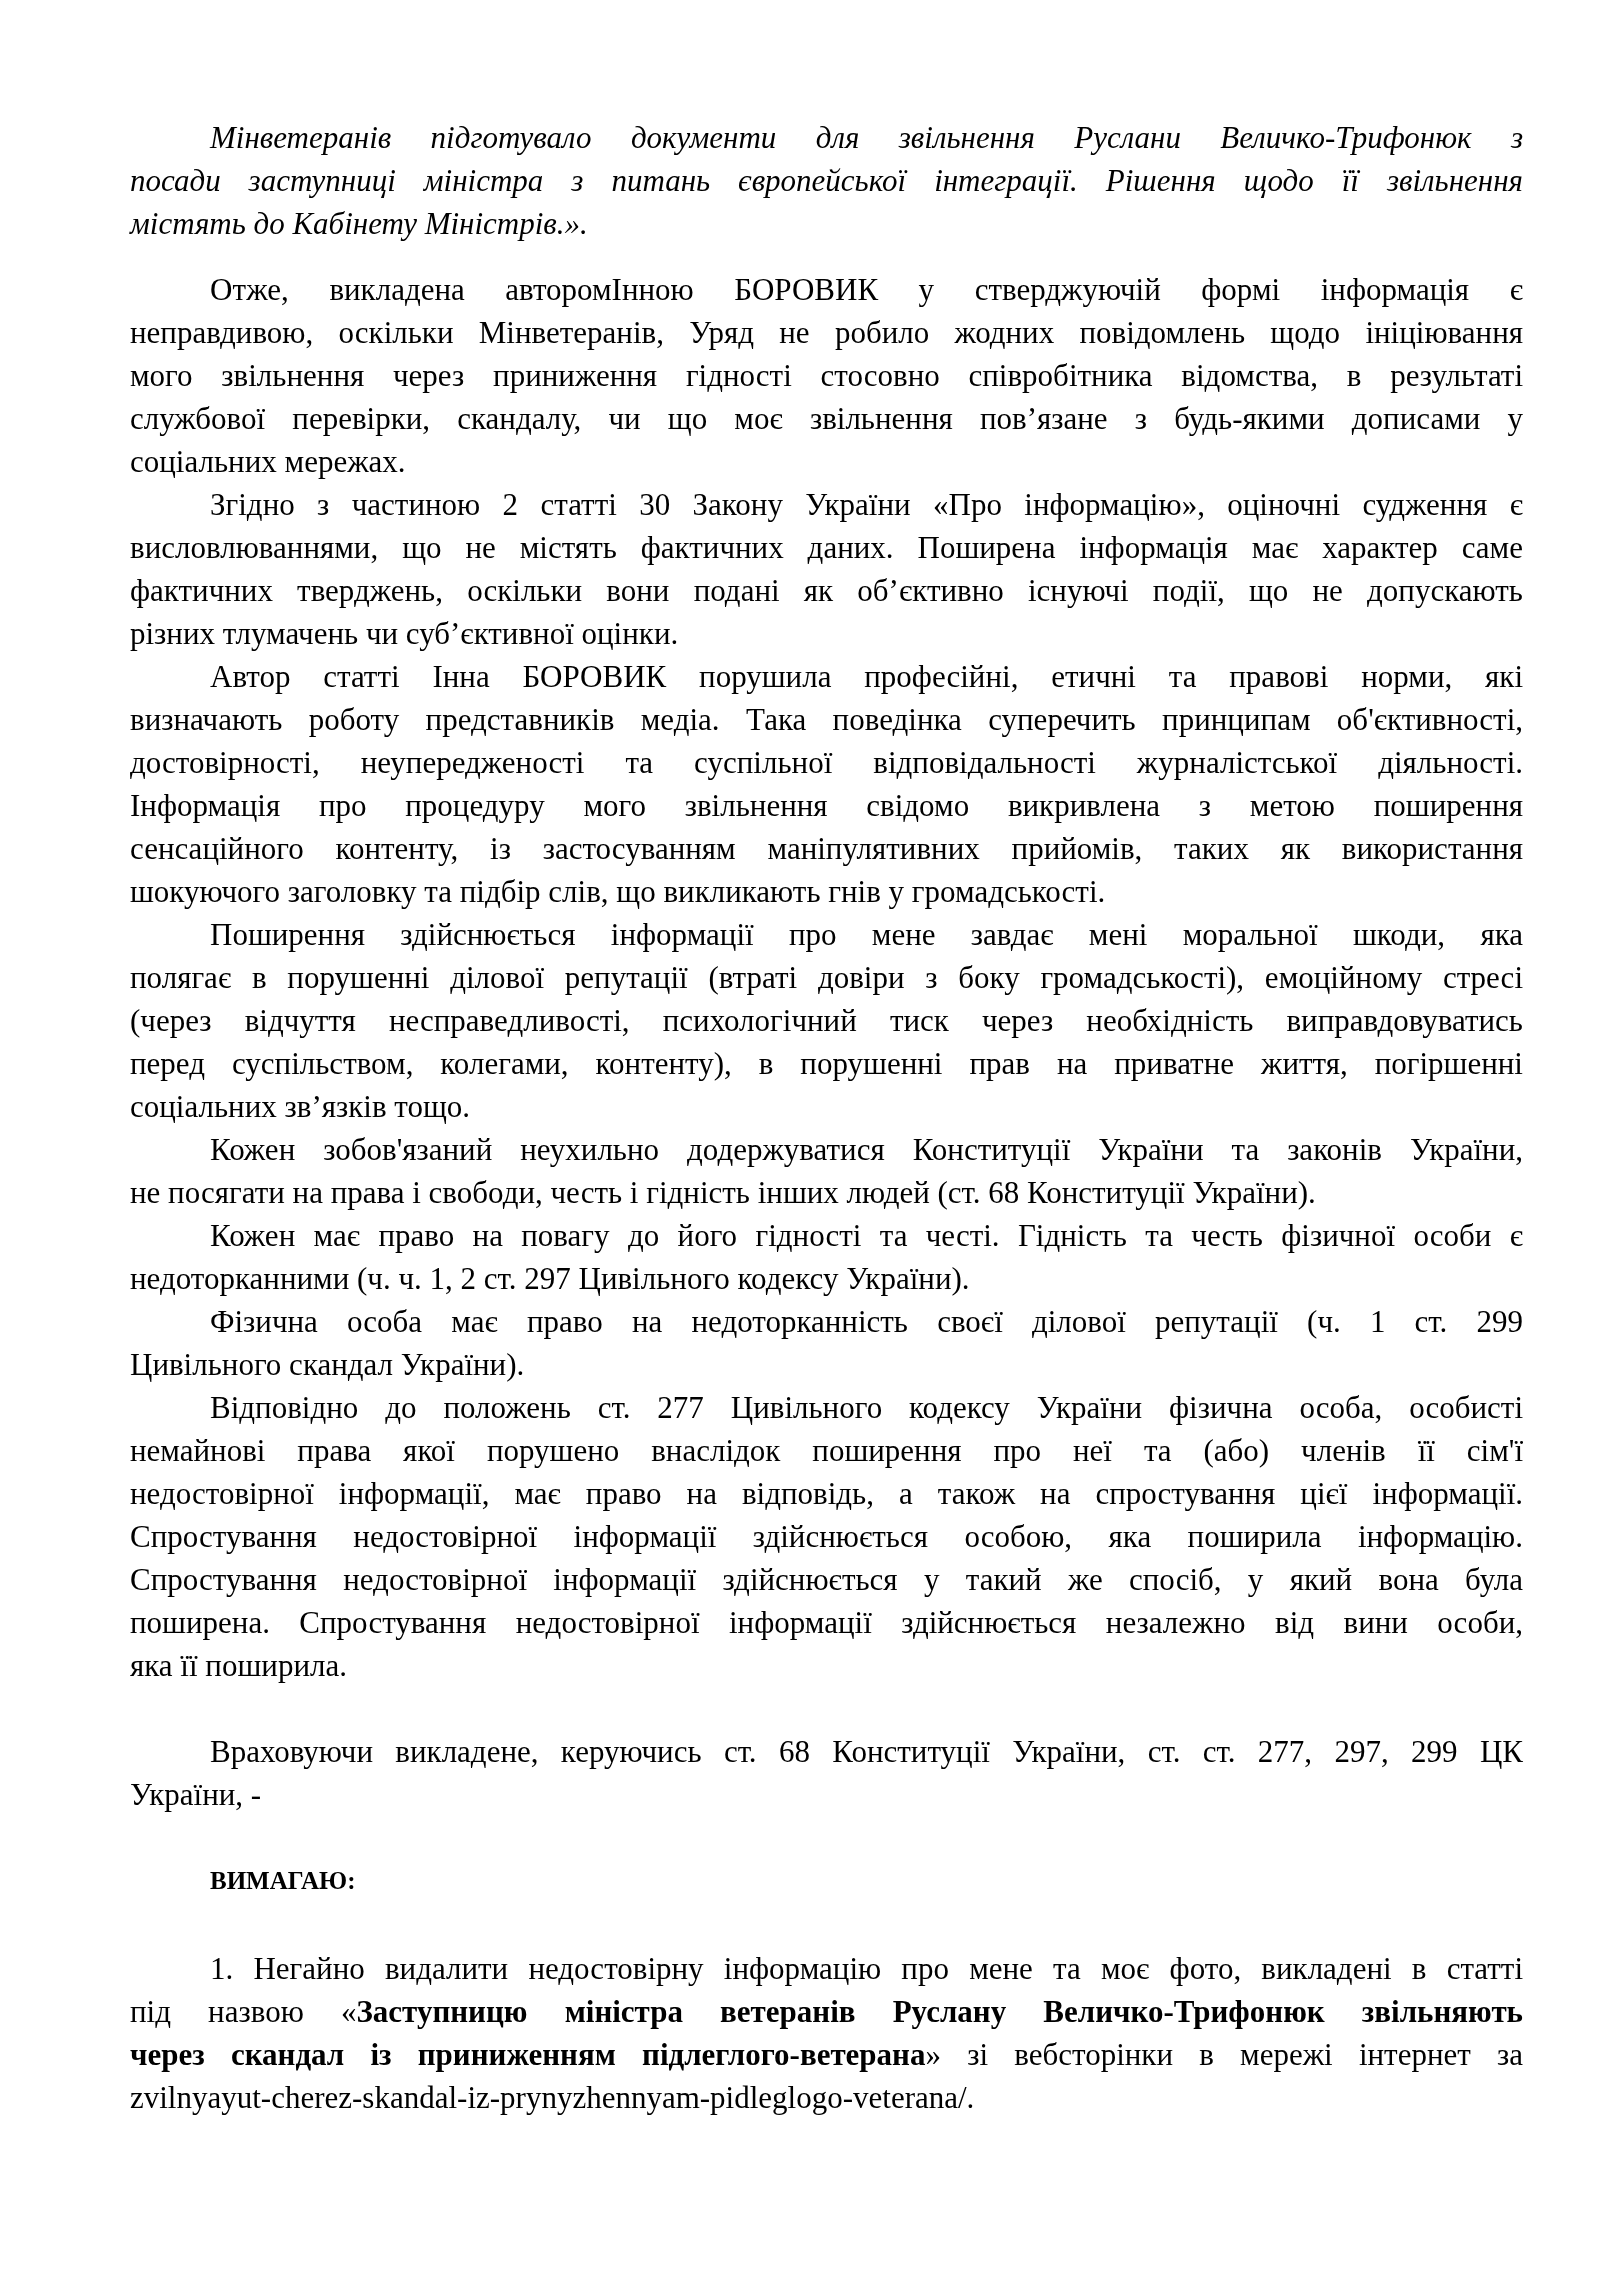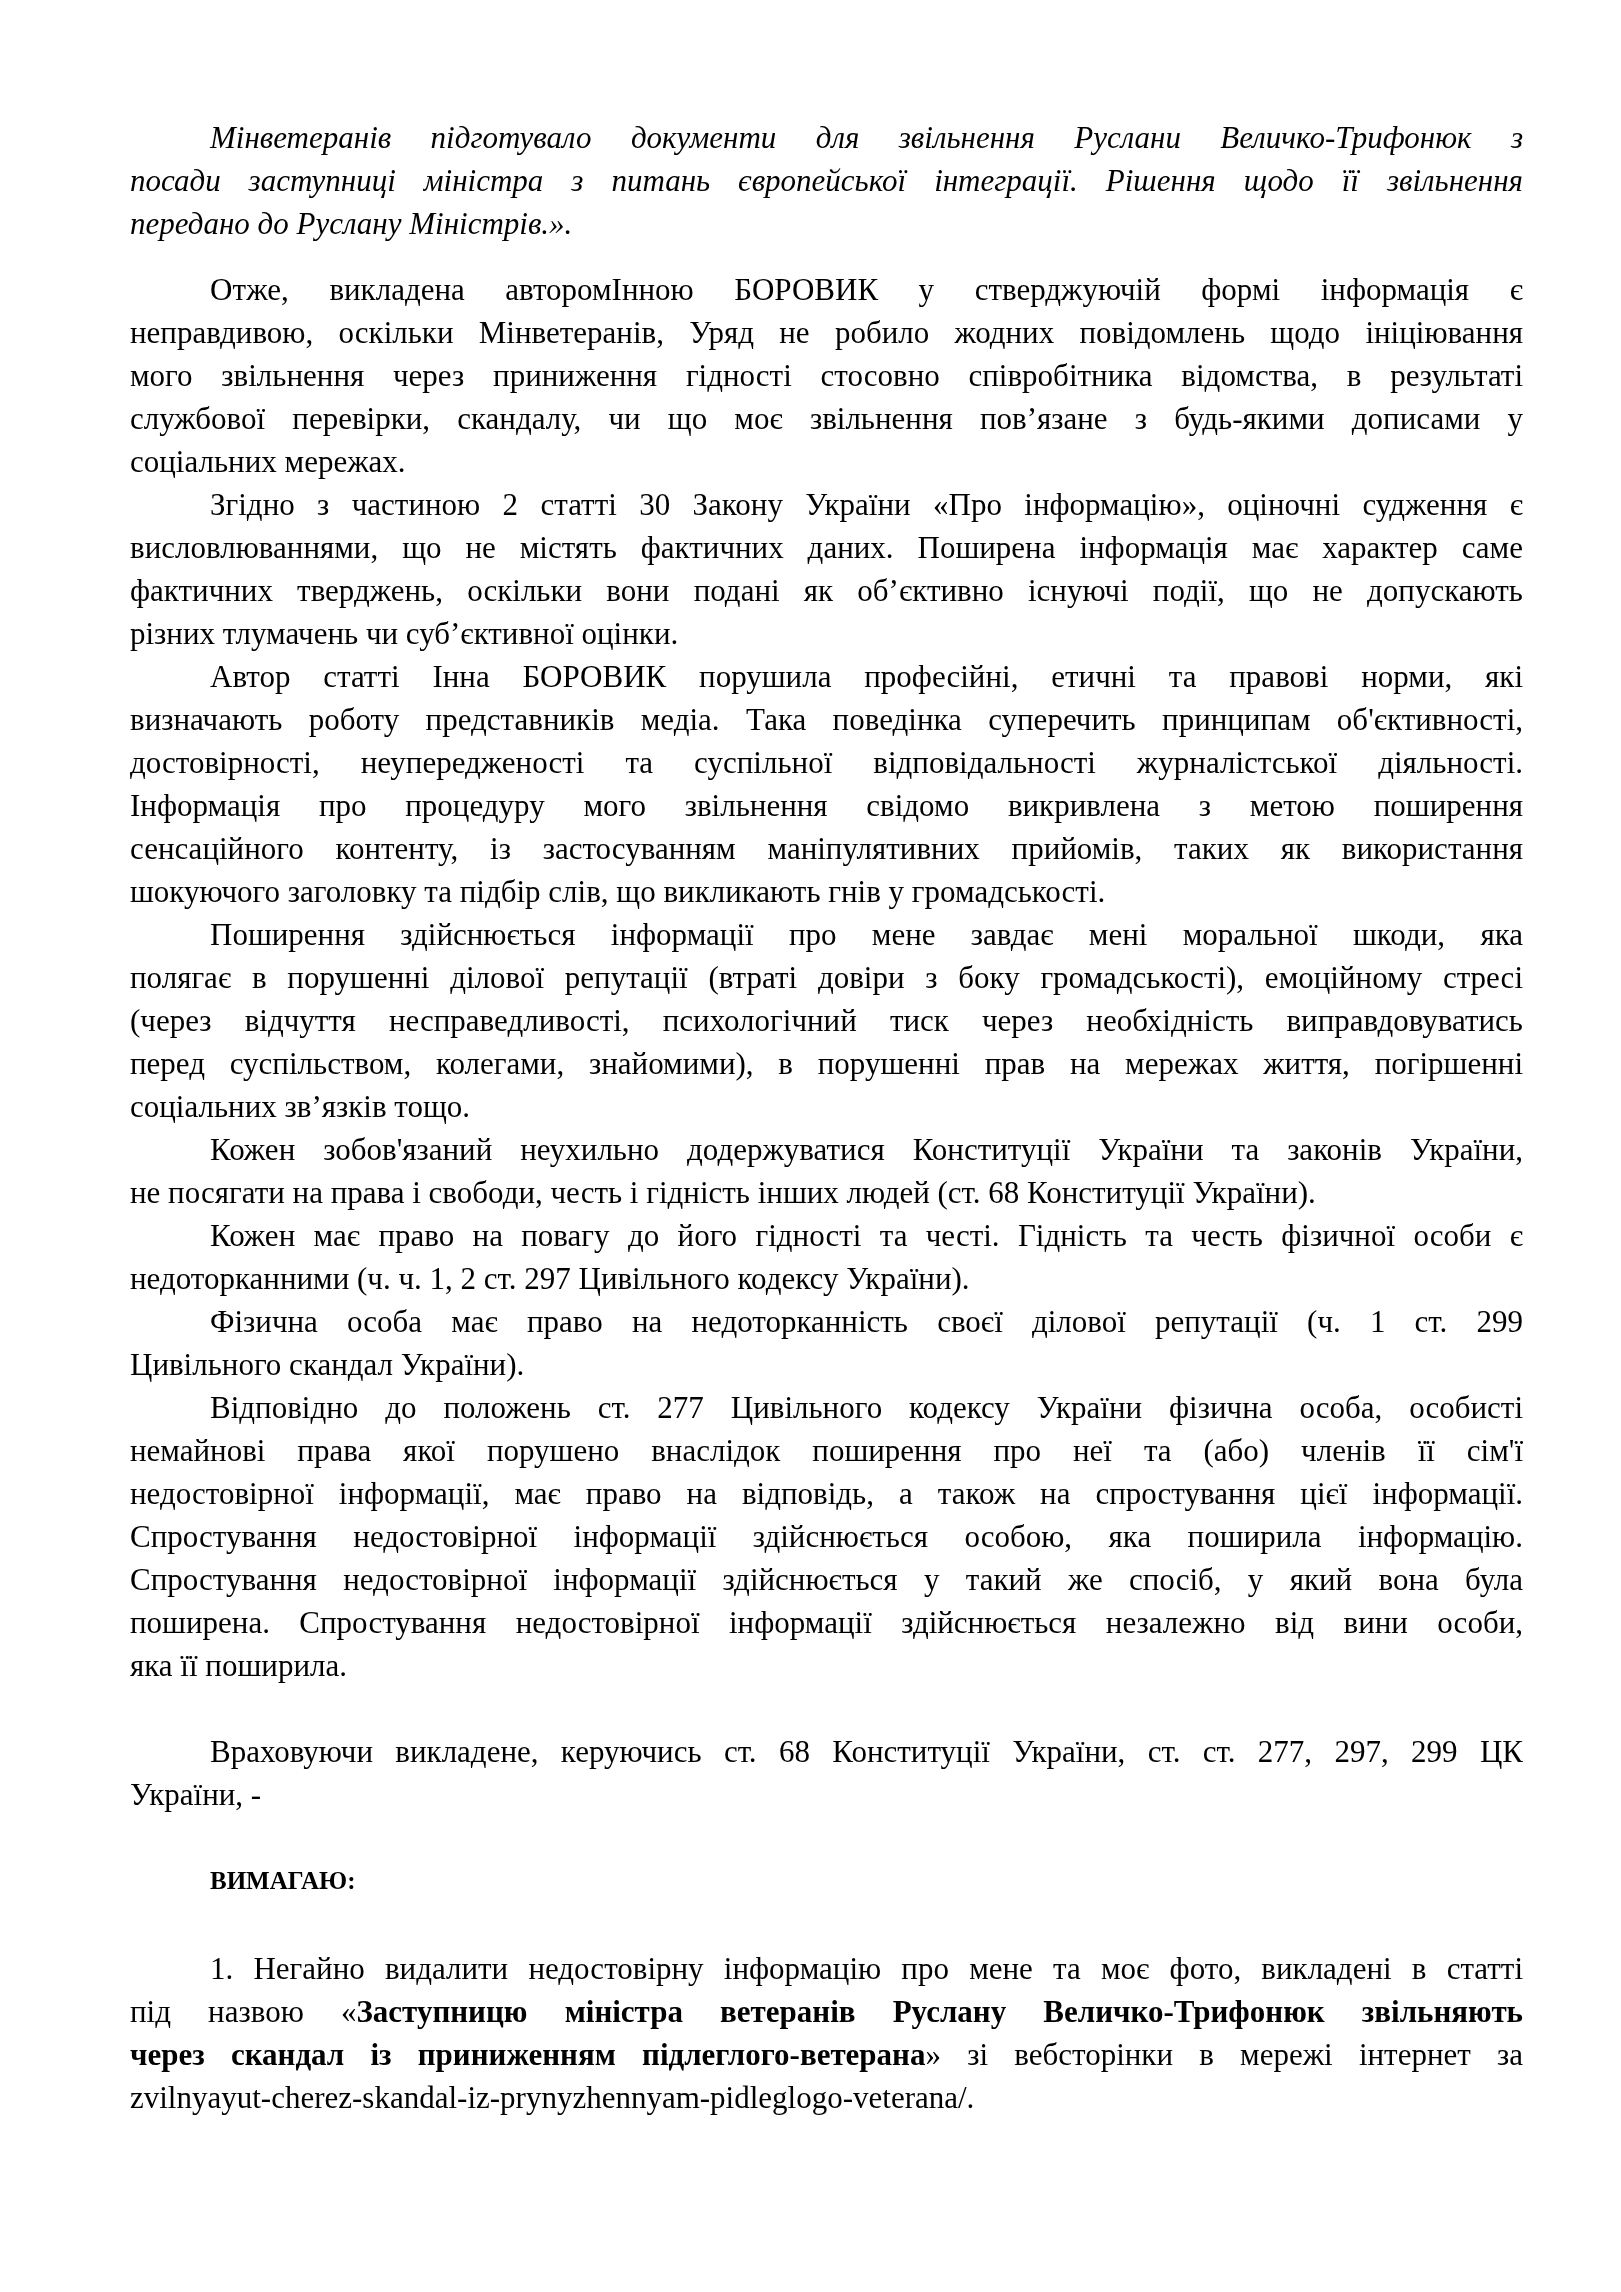--- a/index.html
+++ b/index.html
@@ -39,21 +39,21 @@
   b { font-weight: bold; }
 </style>
 </head>
 <body>
 
 <div class="page">
 
   <div class="para quote">
     <div class="ln ind">Мінветеранів підготувало документи для звільнення Руслани Величко-Трифонюк з</div>
     <div class="ln">посади заступниці міністра з питань європейської інтеграції. Рішення щодо її звільнення</div>
-    <div class="ln last">передано до Руслану Міністрів.».</div>
+    <div class="ln last">містять до Кабінету Міністрів.».</div>
   </div>
 
   <div class="para para-otzhe">
     <div class="ln ind">Отже, викладена авторомІнною БОРОВИК у стверджуючій формі інформація є</div>
     <div class="ln">неправдивою, оскільки Мінветеранів, Уряд не робило жодних повідомлень щодо ініціювання</div>
     <div class="ln">мого звільнення через приниження гідності стосовно співробітника відомства, в результаті</div>
     <div class="ln">службової перевірки, скандалу, чи що моє звільнення пов’язане з будь-якими дописами у</div>
     <div class="ln last">соціальних мережах.</div>
   </div>
 
@@ -70,21 +70,21 @@
     <div class="ln">достовірності, неупередженості та суспільної відповідальності журналістської діяльності.</div>
     <div class="ln">Інформація про процедуру мого звільнення свідомо викривлена з метою поширення</div>
     <div class="ln">сенсаційного контенту, із застосуванням маніпулятивних прийомів, таких як використання</div>
     <div class="ln last">шокуючого заголовку та підбір слів, що викликають гнів у громадськості.</div>
   </div>
 
   <div class="para">
     <div class="ln ind">Поширення здійснюється інформації про мене завдає мені моральної шкоди, яка</div>
     <div class="ln">полягає в порушенні ділової репутації (втраті довіри з боку громадськості), емоційному стресі</div>
     <div class="ln">(через відчуття несправедливості, психологічний тиск через необхідність виправдовуватись</div>
-    <div class="ln">перед суспільством, колегами, знайомими), в порушенні прав на мережах життя, погіршенні</div>
+    <div class="ln">перед суспільством, колегами, контенту), в порушенні прав на приватне життя, погіршенні</div>
     <div class="ln last">соціальних зв’язків тощо.</div>
   </div>
 
   <div class="para">
     <div class="ln ind">Кожен зобов'язаний неухильно додержуватися Конституції України та законів України,</div>
     <div class="ln last">не посягати на права і свободи, честь і гідність інших людей (ст. 68 Конституції України).</div>
   </div>
 
   <div class="para">
     <div class="ln ind">Кожен має право на повагу до його гідності та честі. Гідність та честь фізичної особи є</div>

